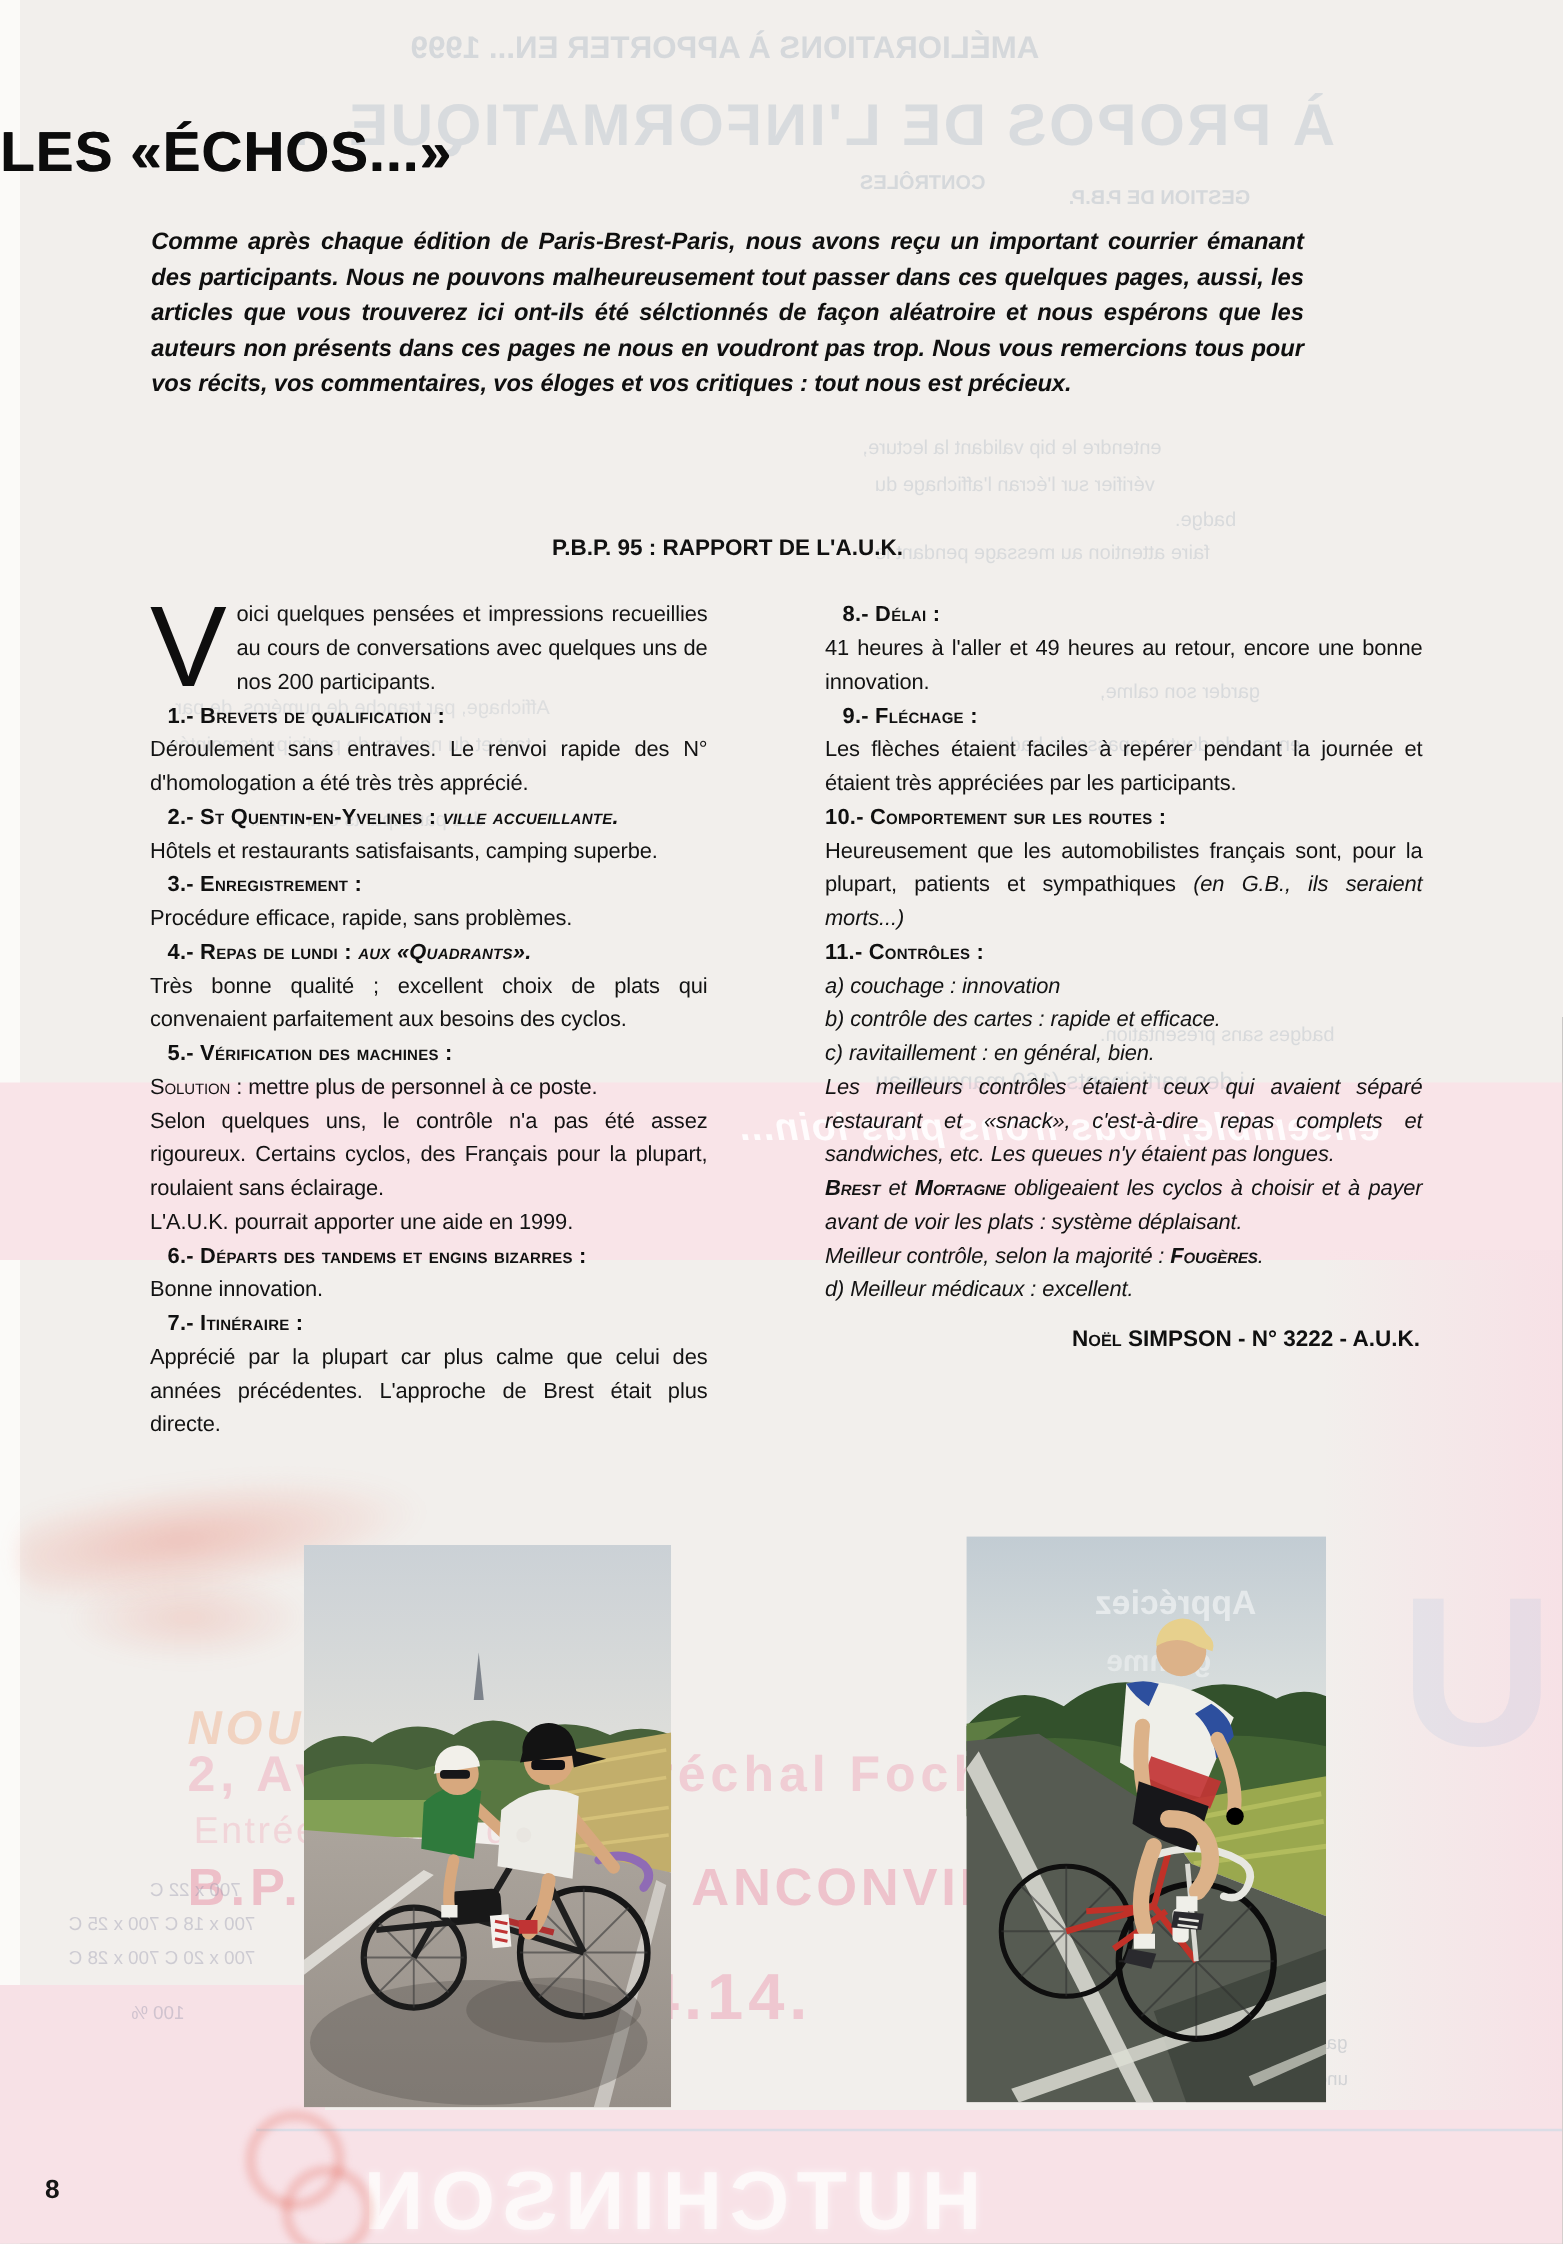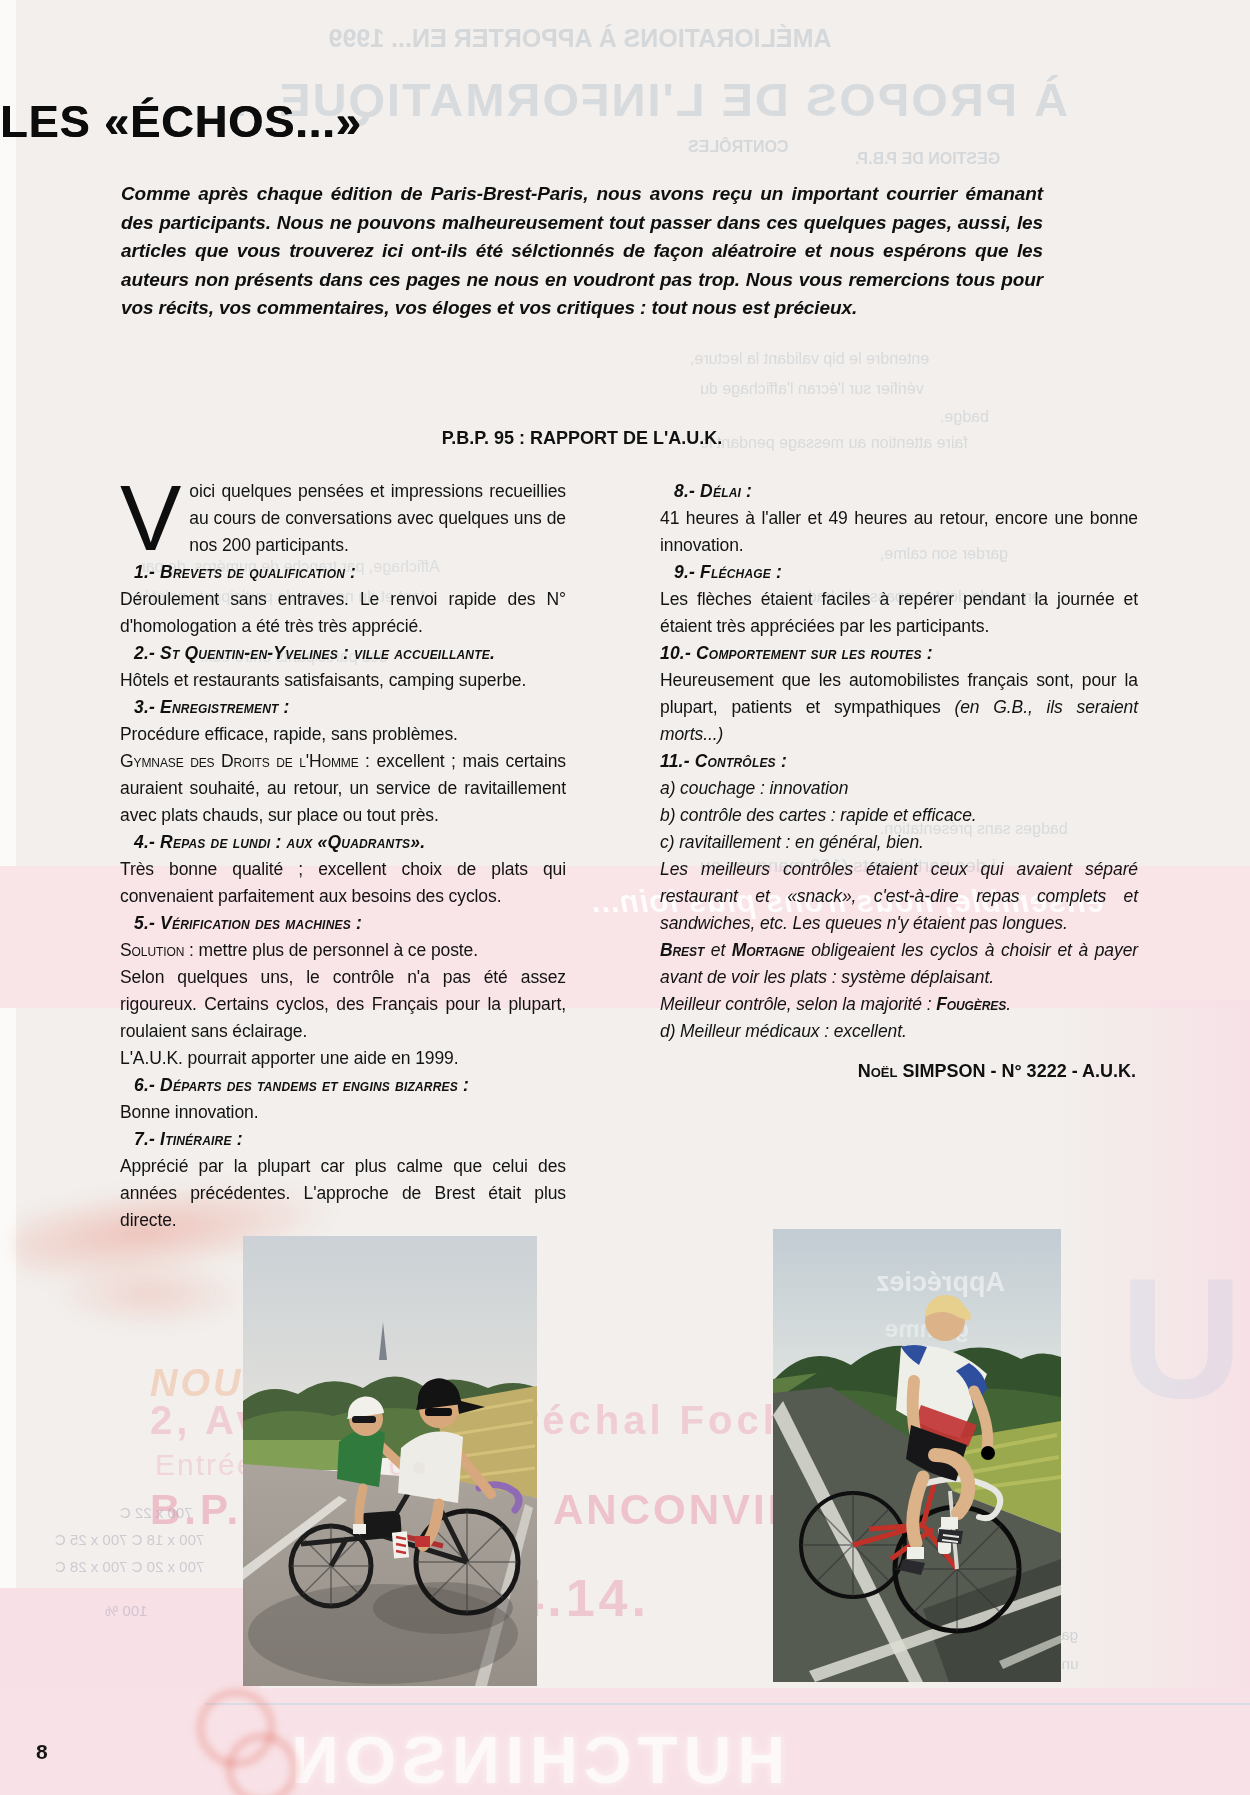--- a/index.html
+++ b/index.html
@@ -64,21 +64,21 @@
   .intro p{margin:0;}
   .subhead{position:absolute;left:121px;top:428px;width:922px;text-align:center;font-size:18px;font-weight:700;color:#111;z-index:4;}
   .col{position:absolute;top:478px;z-index:4;}
   .col-left{left:120px;width:446px;}
   .col-right{left:660px;width:478px;}
   .body-para{font-size:17.5px;line-height:27px;text-align:justify;color:#131313;margin:0;letter-spacing:-.1px;}
   .sec-head{font-size:17.5px;line-height:27px;font-weight:700;font-variant:small-caps;color:#101010;margin:0;letter-spacing:.2px;}
   .sec-head.indent{padding-left:14px;}
   .sc{font-variant:small-caps;}
   .it{font-style:italic;}
-  .bd{font-weight:700;font-style:italic;}
+  .bd{font-weight:700;}
   .nj{text-align:left;}
   .lead{margin:0 0 0 0;}
   .dropcap{float:left;font-size:92px;line-height:72px;padding:4px 8px 0 0;color:#0e0e0e;font-weight:400;}
   .signature{text-align:right;font-weight:700;font-size:18px;color:#101010;margin-top:16px;padding-right:2px;}
   .page-num{position:absolute;left:36px;top:1740px;font-size:21px;font-weight:700;color:#151515;z-index:4;}
 
   .photo{position:absolute;z-index:3;overflow:hidden;}
   .photoL{left:243px;top:1236px;width:294px;height:450px;}
   .photoR{left:773px;top:1229px;width:288px;height:453px;}
   .photo svg{display:block;width:100%;height:100%;}
@@ -139,21 +139,20 @@
   <div class="subhead">P.B.P. 95 : RAPPORT DE L'A.U.K.</div>
 
   <div class="col col-left" id="colL">
     <p class="body-para lead"><span class="dropcap">V</span><span>oici quelques pensées et impressions recueillies au cours de conversations avec quelques uns de nos 200 participants.</span></p>
   <p class="sec-head indent"><span class="sc bd">1.- Brevets de qualification :</span></p>
       <p class="body-para"><span>Déroulement sans entraves. Le renvoi rapide des N° d'homologation a été très très apprécié.</span></p>
       <p class="sec-head indent"><span class="sc bd">2.- St Quentin-en-Yvelines :</span><span class="it"> ville accueillante.</span></p>
       <p class="body-para"><span>Hôtels et restaurants satisfaisants, camping superbe.</span></p>
       <p class="sec-head indent"><span class="sc bd">3.- Enregistrement :</span></p>
       <p class="body-para"><span>Procédure efficace, rapide, sans problèmes.</span></p>
-      <p class="body-para"><span class="sc">Gymnase des Droits de l'Homme</span><span> : excellent ; mais certains auraient souhaité, au retour, un service de ravitaillement avec plats chauds, sur place ou tout près.</span></p>
       <p class="sec-head indent"><span class="sc bd">4.- Repas de lundi :</span><span class="sc it"> aux «Quadrants».</span></p>
       <p class="body-para"><span>Très bonne qualité ; excellent choix de plats qui convenaient parfaitement aux besoins des cyclos.</span></p>
       <p class="sec-head indent"><span class="sc bd">5.- Vérification des machines :</span></p>
       <p class="body-para"><span class="sc">Solution</span><span> : mettre plus de personnel à ce poste.</span></p>
       <p class="body-para"><span>Selon quelques uns, le contrôle n'a pas été assez rigoureux. Certains cyclos, des Français pour la plupart, roulaient sans éclairage.</span></p>
       <p class="body-para"><span>L'A.U.K. pourrait apporter une aide en 1999.</span></p>
       <p class="sec-head indent"><span class="sc bd">6.- Départs des tandems et engins bizarres :</span></p>
       <p class="body-para"><span>Bonne innovation.</span></p>
       <p class="sec-head indent"><span class="sc bd">7.- Itinéraire :</span></p>
       <p class="body-para"><span>Apprécié par la plupart car plus calme que celui des années précédentes. L'approche de Brest était plus directe.</span></p>

